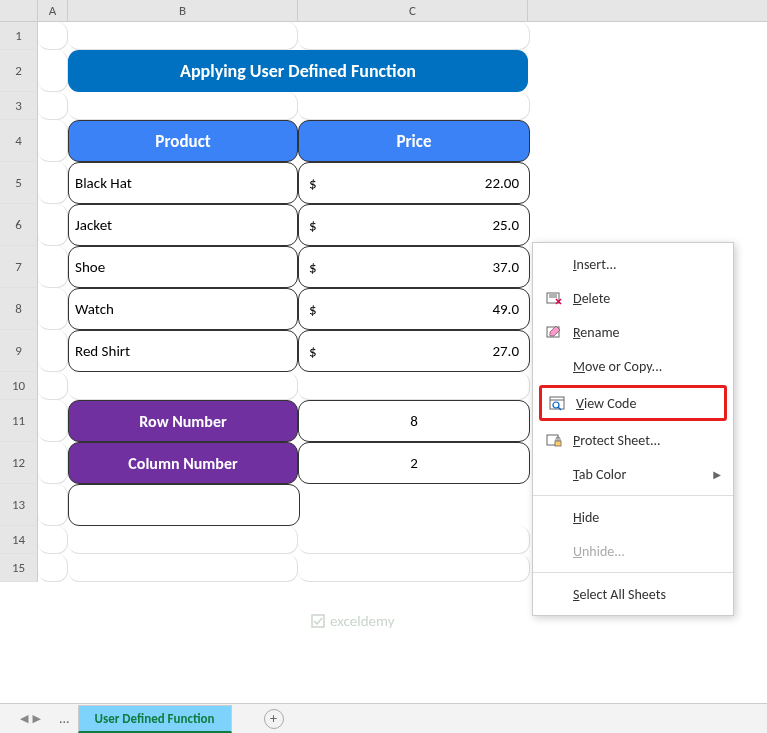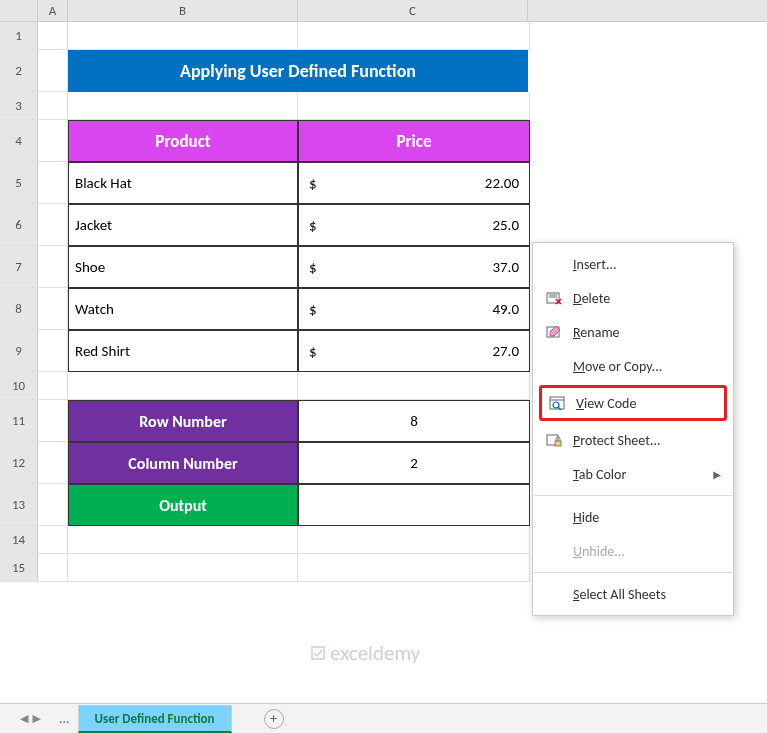--- a/index.html
+++ b/index.html
@@ -63,38 +63,39 @@
     }
     .row-1 { height: 28px; }
     .row-3, .row-10, .row-14, .row-15 { height: 28px; }
     
     .cell {
       border-bottom: 1px solid #e0e0e0;
       border-right: 1px solid #e0e0e0;
       display: flex;
       align-items: center;
       padding: 0 6px;
+      border-radius: 11px;
     }
     .cell-A { width: 30px; }
     .cell-B { width: 230px; }
     .cell-C { width: 232px; }
     
     
     .title-banner {
       background: #0070c0;
       color: #fff;
       font-weight: bold;
       font-size: 18px;
       justify-content: center;
       border: none !important;
     }
     
     
     .tbl-header {
-      background: #d946ef;
+      background: #3b82f6;
       color: #fff;
       font-weight: bold;
       font-size: 17px;
       justify-content: center;
       border: 1px solid #333 !important;
     }
     
     
     .tbl-cell {
       border: 1px solid #333 !important;
@@ -223,24 +224,24 @@
     .highlighted {
       border: 3px solid #e61e1e;
       border-radius: 3px;
       margin: 2px 6px;
       padding: 6px 6px;
     }
     .underline-letter { text-decoration: underline; }
     
     .watermark {
       position: absolute;
-      top: 640px;
+      top: 612px;
       left: 310px;
       color: rgba(150,170,150,0.5);
-      font-size: 21px;
+      font-size: 15px;
       pointer-events: none;
       display: flex;
       align-items: center;
       gap: 4px;
     }
   </style>
 </head>
 <body>
 
 <div class="grid-container">
@@ -347,21 +348,20 @@
     <div class="row">
       <div class="row-header">12</div>
       <div class="cell cell-A"></div>
       <div class="cell cell-B purple-header">Column Number</div>
       <div class="cell cell-C value-cell">2</div>
     </div>
 
     <div class="row">
       <div class="row-header">13</div>
       <div class="cell cell-A"></div>
-      <div class="cell cell-B green-header">Output</div>
       <div class="cell cell-C value-cell"></div>
     </div>
 
     <div class="row row-14">
       <div class="row-header">14</div>
       <div class="cell cell-A"></div>
       <div class="cell cell-B"></div>
       <div class="cell cell-C"></div>
     </div>
 

